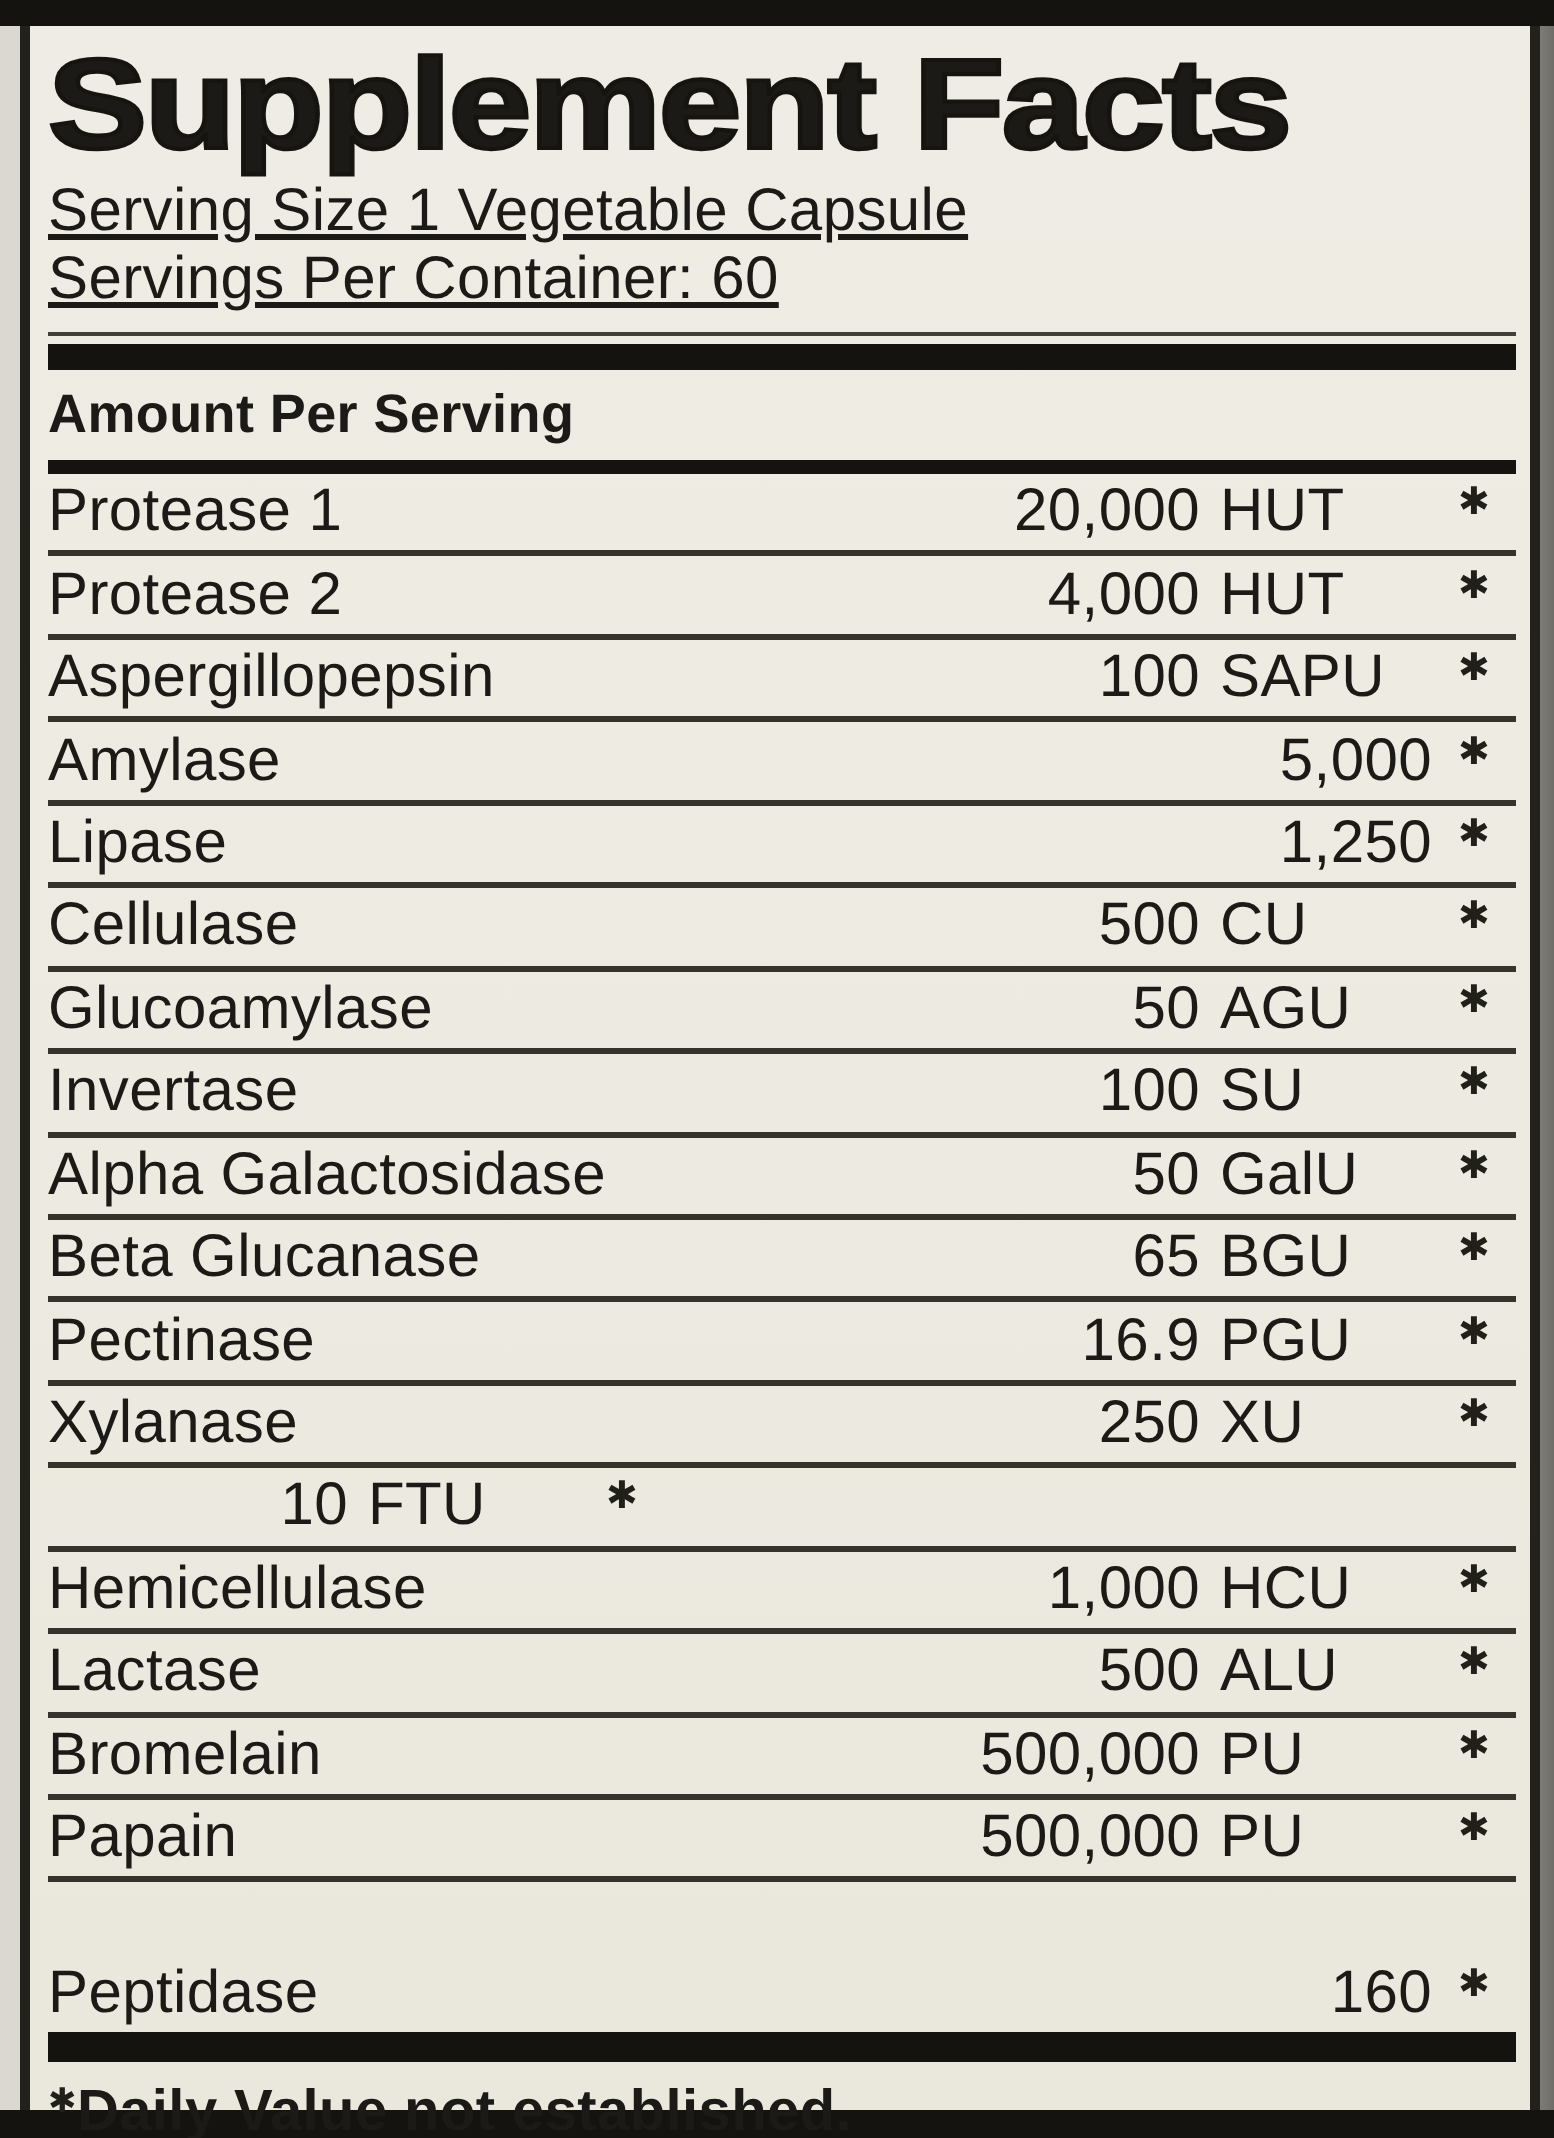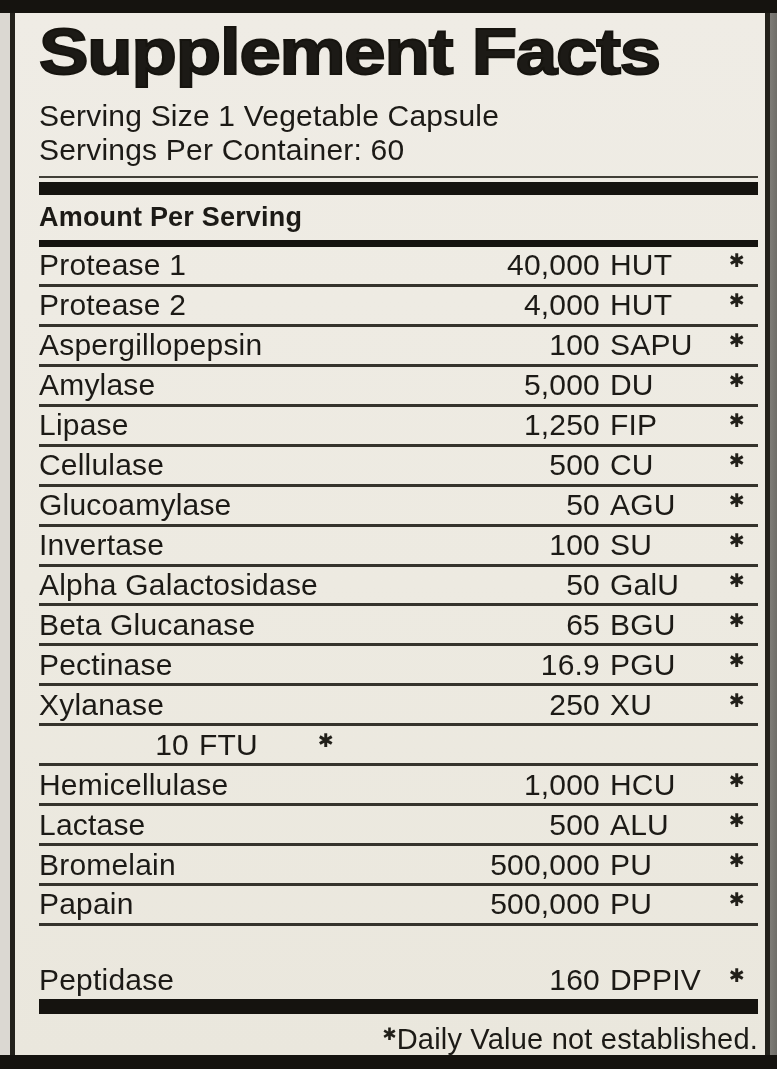--- a/index.html
+++ b/index.html
@@ -23,33 +23,33 @@
   }
   .label-box {
     position: absolute;
     top: 0; bottom: 0; left: 10px; right: 7px;
     box-sizing: border-box;
     border-left: 5px solid #23211b;
     border-right: 5px solid #23211b;
     background: linear-gradient(180deg, #efece5 0%, #edeae1 55%, #eae7dd 100%);
     display: flex;
     flex-direction: column;
-    padding: 6px 7px 0 24px;
+    padding: 6px 7px 0 9px;
   }
   .title {
     font-weight: bold;
     font-size: 64px;
     line-height: 66px;
     letter-spacing: -1px;
     -webkit-text-stroke: 2px #16140f;
     transform: scaleX(1.16);
     transform-origin: 0 50%;
     white-space: nowrap;
   }
-  .serving-block { margin-top: 14px; }
+  .serving-block { margin-top: 4px; text-decoration: underline; }
   .serving {
     font-size: 30px;
     line-height: 34px;
     letter-spacing: 0.2px;
   }
   .bar { flex: none; }
   .bar-thick {
     margin-top: 9px;
     height: 19px;
     background: linear-gradient(180deg, #413f37 0 2px, transparent 2px 6px, #15130f 6px 100%);
@@ -79,26 +79,25 @@
     color: #211f19;
   }
   .row .star {
     width: 42px;
     text-align: center;
     font-size: 19px;
     transform: translateY(-5px);
   }
   .bar-thick2 { height: 15px; background: #15130f; }
   .footnote {
-    font-weight: normal;
+    font-weight: bold;
     font-size: 29px;
     line-height: 40px;
-    height: 41px;
-    letter-spacing: 0.2px;
-    text-align: right;
+    height: 24px;
+    letter-spacing: 0.2px;
   }
   .fn-star { font-size: 17px; vertical-align: 9px; }
 </style>
 </head>
 <body>
 
 <div class="photo">
   <div class="label-box">
 
     <div class="title">Supplement Facts</div>
@@ -110,21 +109,21 @@
 
     <div class="bar bar-thick"></div>
 
     <div class="col-header">Amount Per Serving</div>
 
     <div class="bar bar-med"></div>
 
     <div class="rows" id="rows">
   <div class="row">
     <span class="name">Protease 1</span>
-    <span class="value">40,000</span>
+    <span class="value">20,000</span>
     <span class="unit">HUT</span>
     <span class="star">✱</span>
   </div>
 
   <div class="row">
     <span class="name">Protease 2</span>
     <span class="value">4,000</span>
     <span class="unit">HUT</span>
     <span class="star">✱</span>
   </div>
@@ -132,28 +131,26 @@
   <div class="row">
     <span class="name">Aspergillopepsin</span>
     <span class="value">100</span>
     <span class="unit">SAPU</span>
     <span class="star">✱</span>
   </div>
 
   <div class="row">
     <span class="name">Amylase</span>
     <span class="value">5,000</span>
-    <span class="unit">DU</span>
     <span class="star">✱</span>
   </div>
 
   <div class="row">
     <span class="name">Lipase</span>
     <span class="value">1,250</span>
-    <span class="unit">FIP</span>
     <span class="star">✱</span>
   </div>
 
   <div class="row">
     <span class="name">Cellulase</span>
     <span class="value">500</span>
     <span class="unit">CU</span>
     <span class="star">✱</span>
   </div>
 
@@ -229,21 +226,20 @@
   <div class="row">
     <span class="name">Papain</span>
     <span class="value">500,000</span>
     <span class="unit">PU</span>
     <span class="star">✱</span>
   </div>
 
   <div class="row">
     <span class="name">Peptidase</span>
     <span class="value">160</span>
-    <span class="unit">DPPIV</span>
     <span class="star">✱</span>
   </div>
 </div>
 
     <div class="bar bar-thick2"></div>
 
     <div class="footnote"><span class="fn-star">✱</span><span>Daily Value not established.</span></div>
 
   </div>
 </div>

